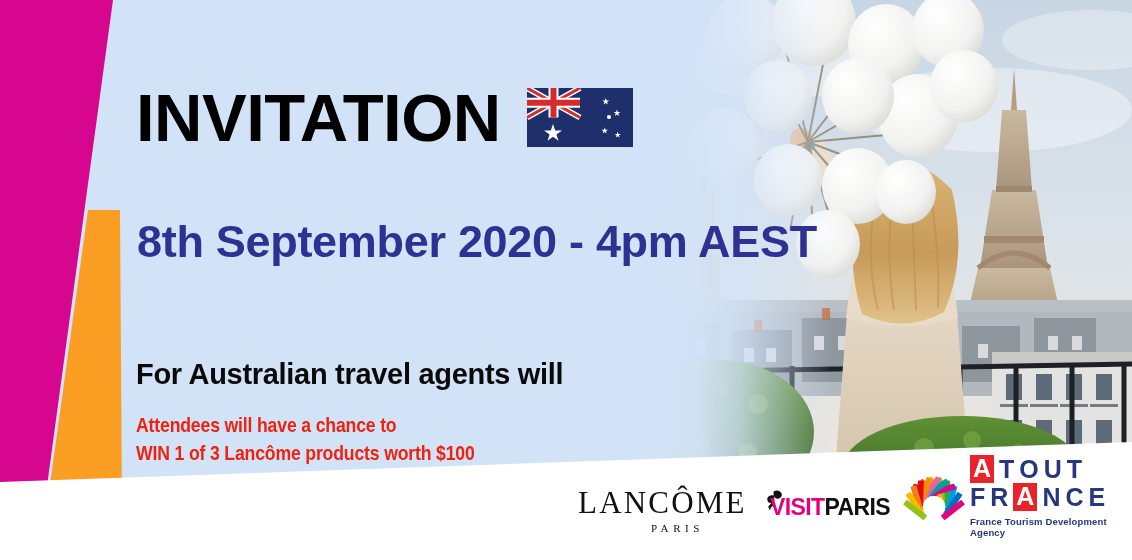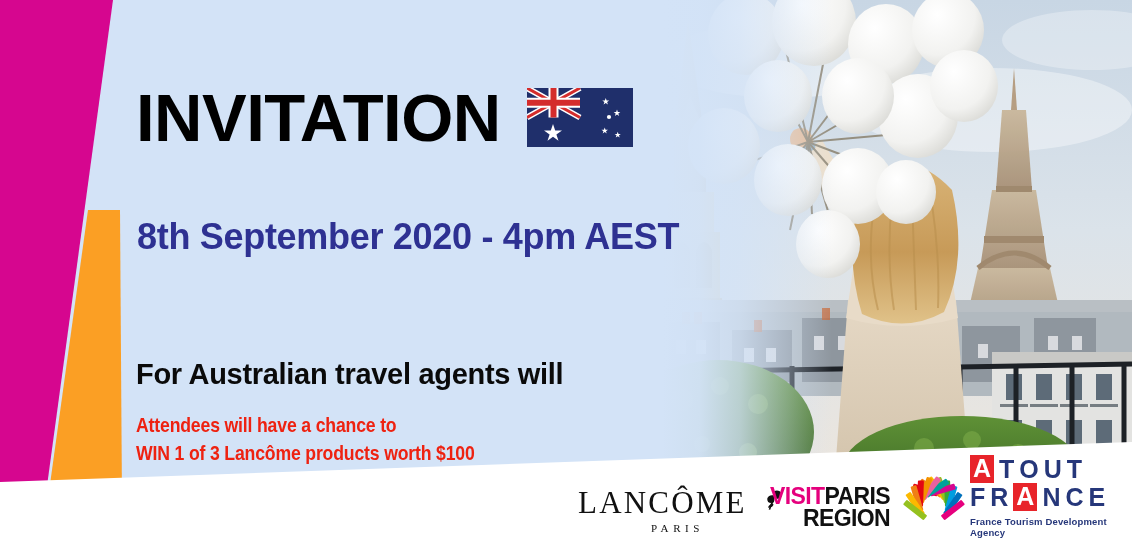--- a/index.html
+++ b/index.html
@@ -87,21 +87,21 @@
   .flag {
     position: relative;
     width: 106px;
     height: 59px;
     background: #21357f;
     flex: none;
   }
   .subhead {
     position: absolute;
     left: 137px; top: 216px;
-    font-size: 36px;
+    font-size: 45px;
     font-weight: 700;
     color: #2e3192;
     letter-spacing: -0.3px;
     white-space: nowrap;
   }
   .title2 {
     position: absolute;
     left: 136px; top: 280px;
     font-size: 42px;
     font-weight: 700;
@@ -476,21 +476,20 @@
           <path d="M7 14 q-4 0 -5 3 q4 1 6 -2z" fill="#111"></path>
         </svg>
       </div>
     </div>
 
     <div class="logo vpr">
       <div class="vpr-text">
         <div class="vpr-l1">
           <span class="visit">VISIT</span><span class="paris">PARIS</span>
         </div>
-        <div class="vpr-l2">REGION</div>
       </div>
       <div class="burst">
           <i style="background: rgb(227, 6, 19); transform: translate(-50%, -50%) rotate(-74deg) translate(14px, -13px);"></i>
           <i style="background: rgb(240, 127, 19); transform: translate(-50%, -50%) rotate(-56deg) translate(14px, -13px);"></i>
           <i style="background: rgb(251, 185, 0); transform: translate(-50%, -50%) rotate(-38deg) translate(14px, -13px);"></i>
           <i style="background: rgb(149, 193, 31); transform: translate(-50%, -50%) rotate(-20deg) translate(14px, -13px);"></i>
           <i style="background: rgb(58, 170, 53); transform: translate(-50%, -50%) rotate(-2deg) translate(14px, -13px);"></i>
           <i style="background: rgb(0, 158, 224); transform: translate(-50%, -50%) rotate(16deg) translate(14px, -13px);"></i>
           <i style="background: rgb(0, 113, 188); transform: translate(-50%, -50%) rotate(34deg) translate(14px, -13px);"></i>
           <i style="background: rgb(230, 0, 126); transform: translate(-50%, -50%) rotate(52deg) translate(14px, -13px);"></i>

